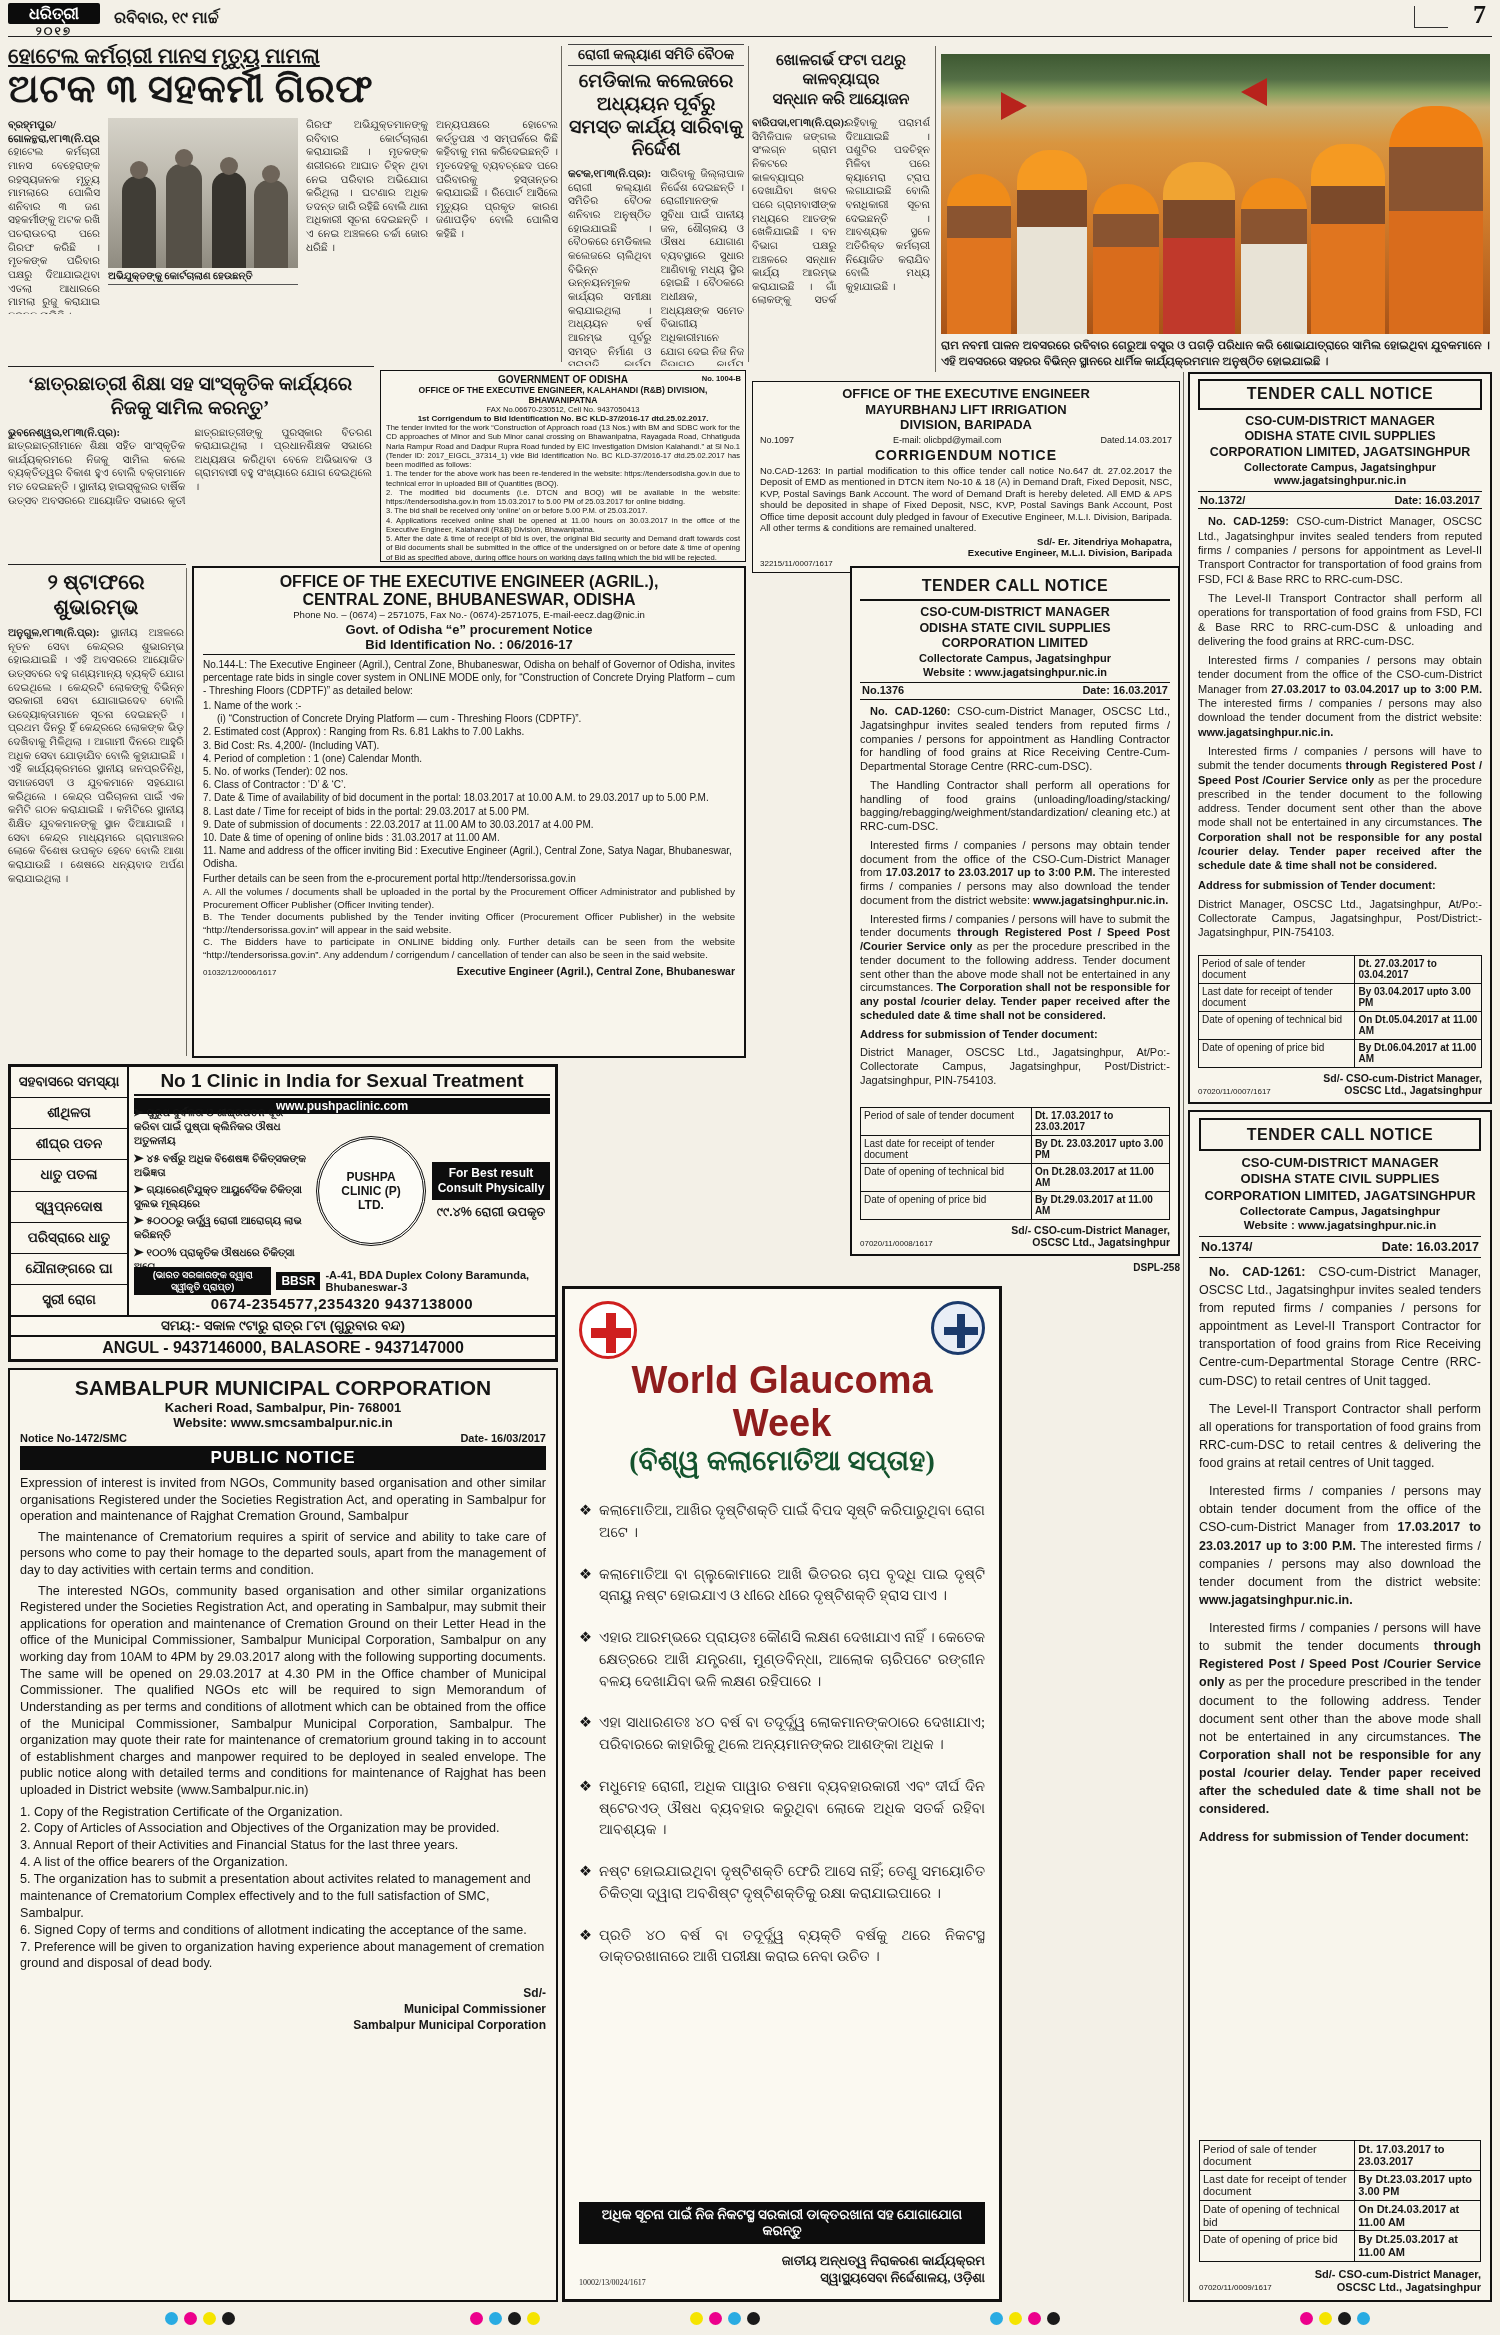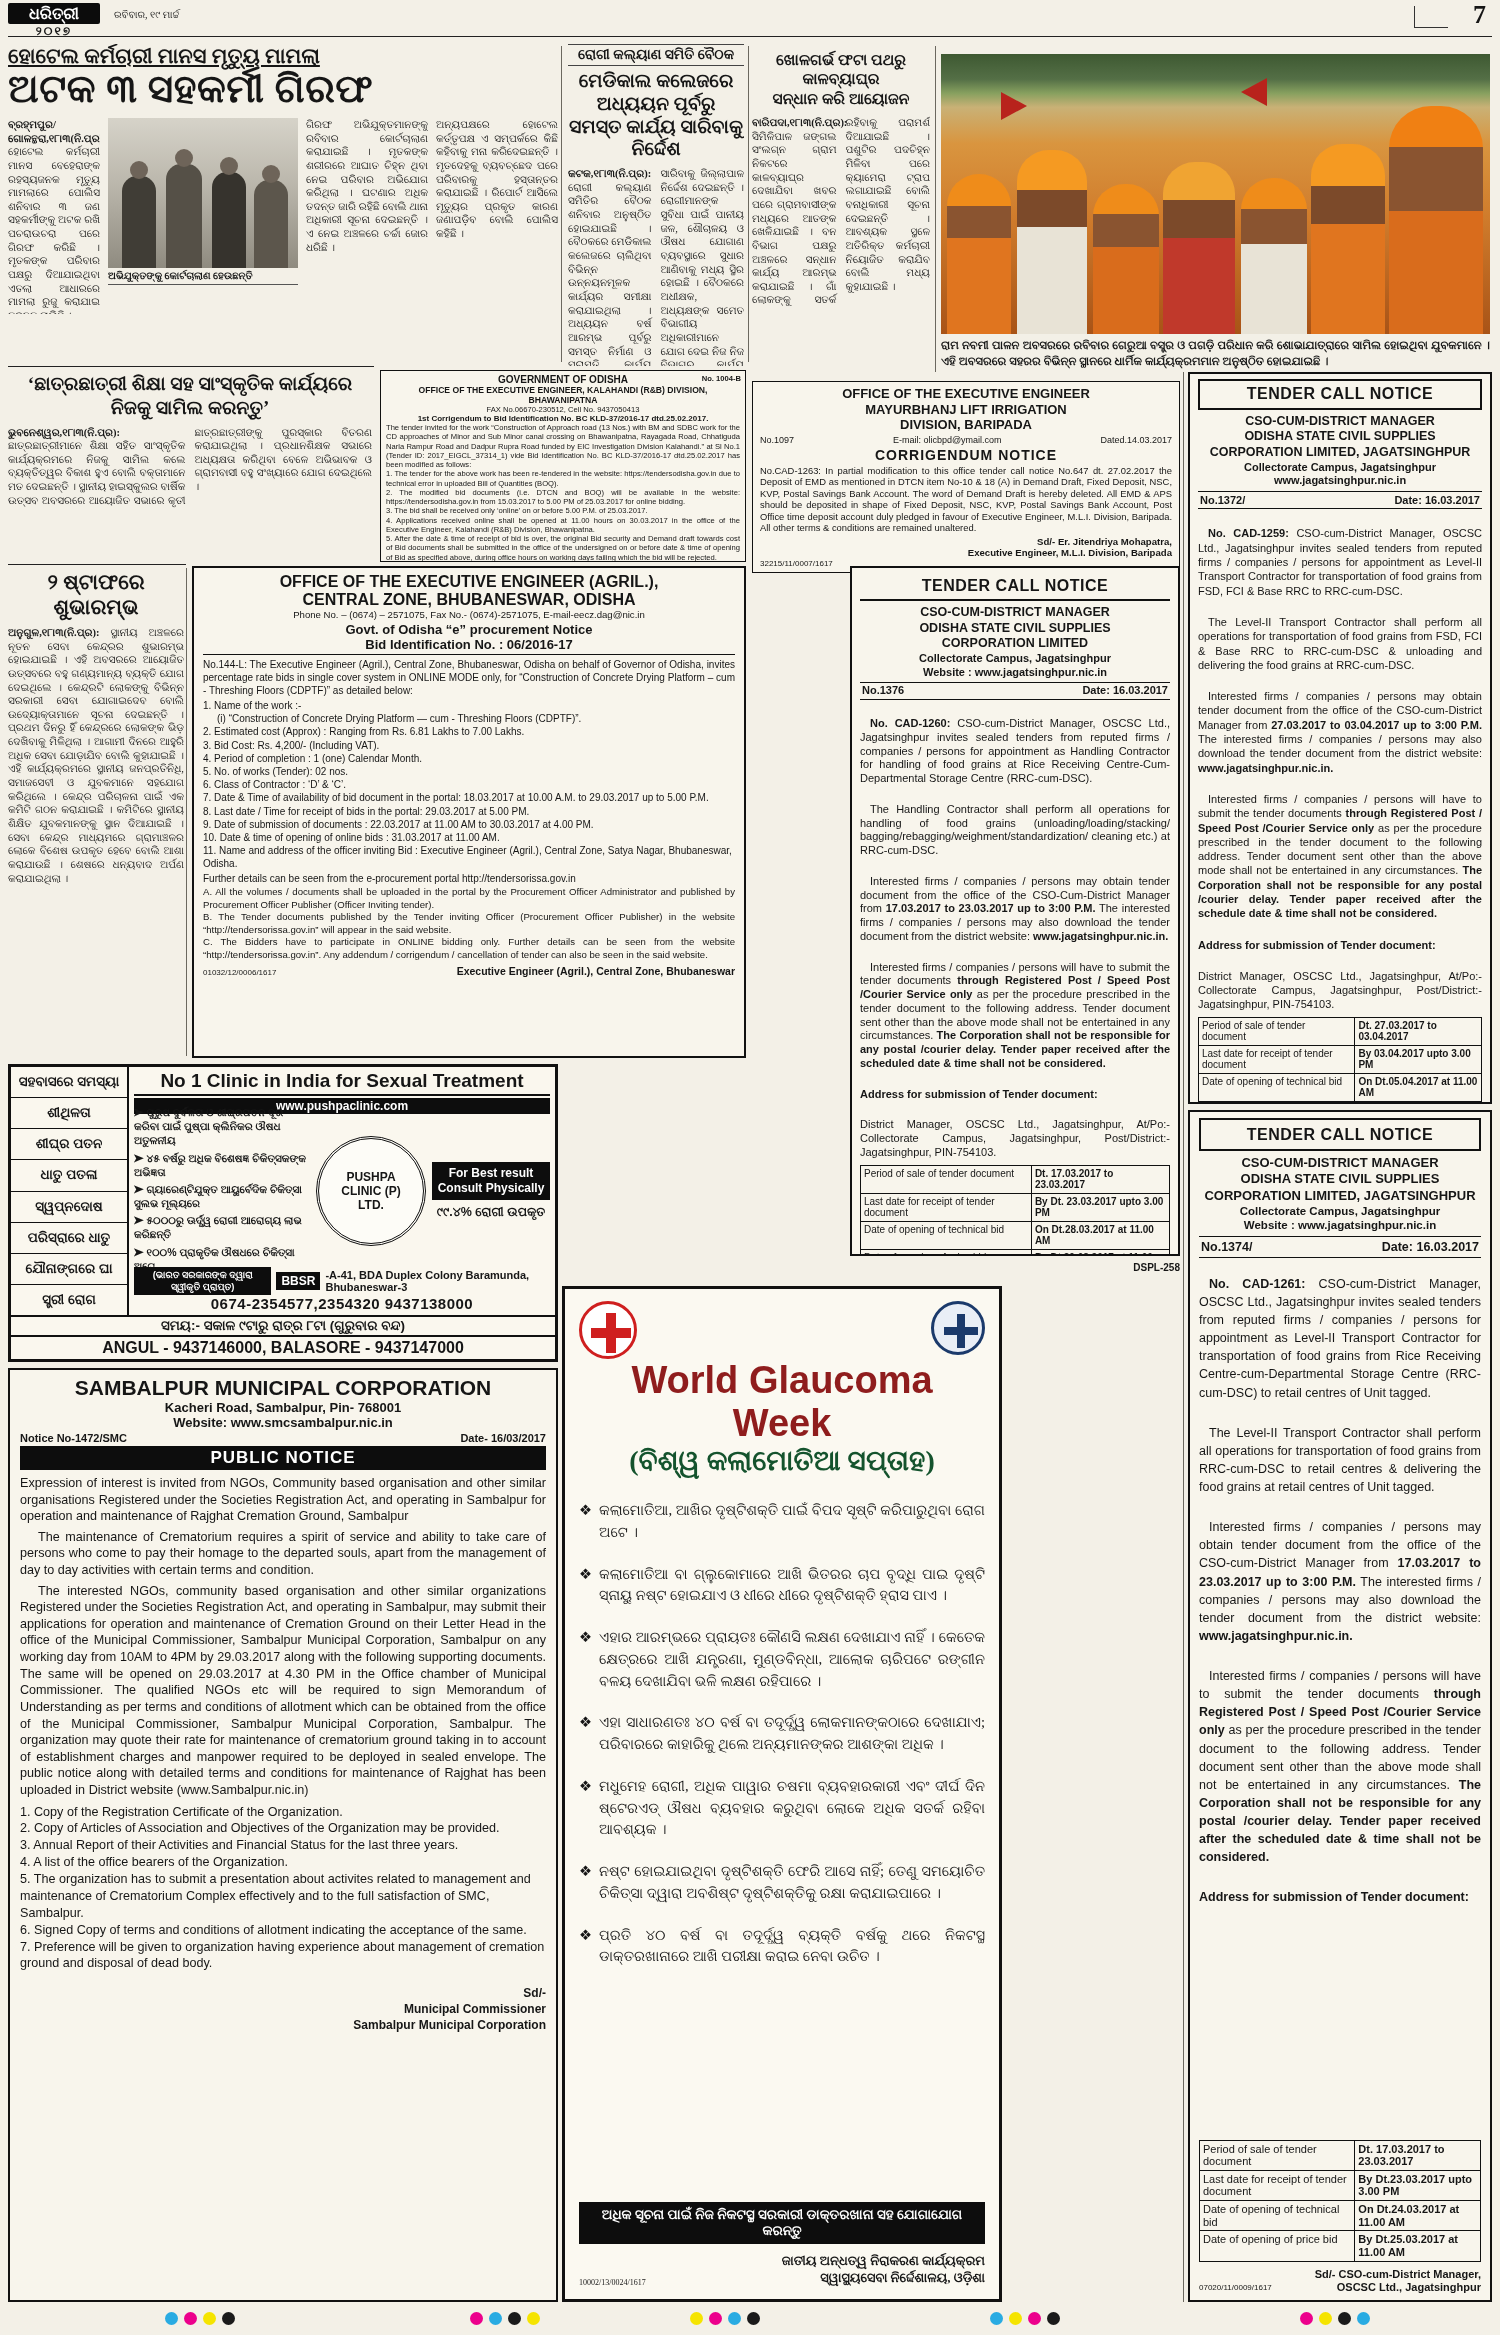--- a/index.html
+++ b/index.html
@@ -11,21 +11,21 @@
   .j{text-align:justify}
   .b{font-weight:bold}
   .clip{overflow:hidden}
   .sans{font-family:"Liberation Sans",sans-serif}
   .box{border:2px solid #111;background:#f8f5ec}
   .vr{position:absolute;width:0;border-left:1px solid #6b685f}
   .hr{position:absolute;height:0;border-top:1.5px solid #222}
   
   .mlogo{background:#0c0c0c;color:#fff;display:flex;align-items:center;justify-content:center;font-weight:bold;font-size:16px;border-radius:2px}
   .myear{font-weight:bold;font-size:12px;letter-spacing:2px;text-align:center}
-  .mdate{font-size:10px;font-weight:normal}
+  .mdate{font-size:16px;font-weight:bold}
   .pageno{font-size:26px;font-weight:bold}
   .cornermark{position:absolute;width:34px;height:22px;border-left:1.5px solid #333;border-bottom:1.5px solid #333}
   
   .kick1{font-size:21px;font-weight:bold;text-decoration:underline}
   .head1{font-size:39px;font-weight:bold;letter-spacing:.5px;line-height:1.05}
   .body-t{font-size:10.5px;line-height:1.3;text-align:justify;overflow:hidden}
   .cols2{columns:2;column-gap:9px}
   .kick2{font-size:14px;font-weight:bold;text-align:center;border-top:1px solid #444;border-bottom:1px solid #444;padding:2px 0}
   .head2{font-size:19px;font-weight:bold;text-align:center;line-height:1.2;margin:4px 0 6px}
   .kick3{font-size:15.5px;font-weight:bold;text-align:center;line-height:1.25}
@@ -43,21 +43,21 @@
   .cap{font-size:11.5px;font-weight:bold;line-height:1.35;text-align:justify;overflow:hidden}
   .flag{position:absolute;width:0;height:0;border-top:14px solid transparent;border-bottom:14px solid transparent;border-left:26px solid #b8231c}
   
   .nt{font-size:7.6px;line-height:1.22;text-align:justify}
   .code{font-size:8px}
   .tbl{border:1px solid #111;line-height:1.15}
   .trw{display:flex;border-top:1px solid #111}
   .trw:first-child{border-top:0}
   .tc1{flex:1.25;padding:2px 3px;border-right:1px solid #111}
   .tc2{flex:1;padding:2px 3px;font-weight:bold}
-  .tender p{margin:12px 0 5px;text-indent:10px}
+  .tender p{margin:0 0 5px;text-indent:10px}
   .tender .noind{text-indent:0}
   .t-title{border:2px solid #111;font-weight:bold;text-align:center;font-size:16px;padding:3px 0;letter-spacing:.5px;margin-bottom:4px}
   .t-org{font-weight:bold;text-align:center;line-height:1.25}
   .t-meta{display:flex;justify-content:space-between;font-weight:bold;border-top:1px solid #111;border-bottom:1px solid #111;padding:1px 2px;margin:3px 0 5px}
   .grow{flex:1}
   
   .pus-ail{flex:1;display:flex;align-items:center;justify-content:center;border-bottom:1px solid #111;font-weight:bold;font-size:13.5px;padding:0 2px;text-align:center;overflow:hidden}
   .blackbar{background:#0d0d0d;color:#fff;font-weight:bold;text-align:center}
   .plogo{width:110px;height:110px;min-width:110px;border:3px double #111;border-radius:50%;display:flex;align-items:center;justify-content:center;text-align:center;font-weight:bold;font-size:12px;padding:10px;background:#fdfcf7}
   .ppoint{font-size:10.5px;font-weight:bold;line-height:1.35;margin-bottom:3px}

